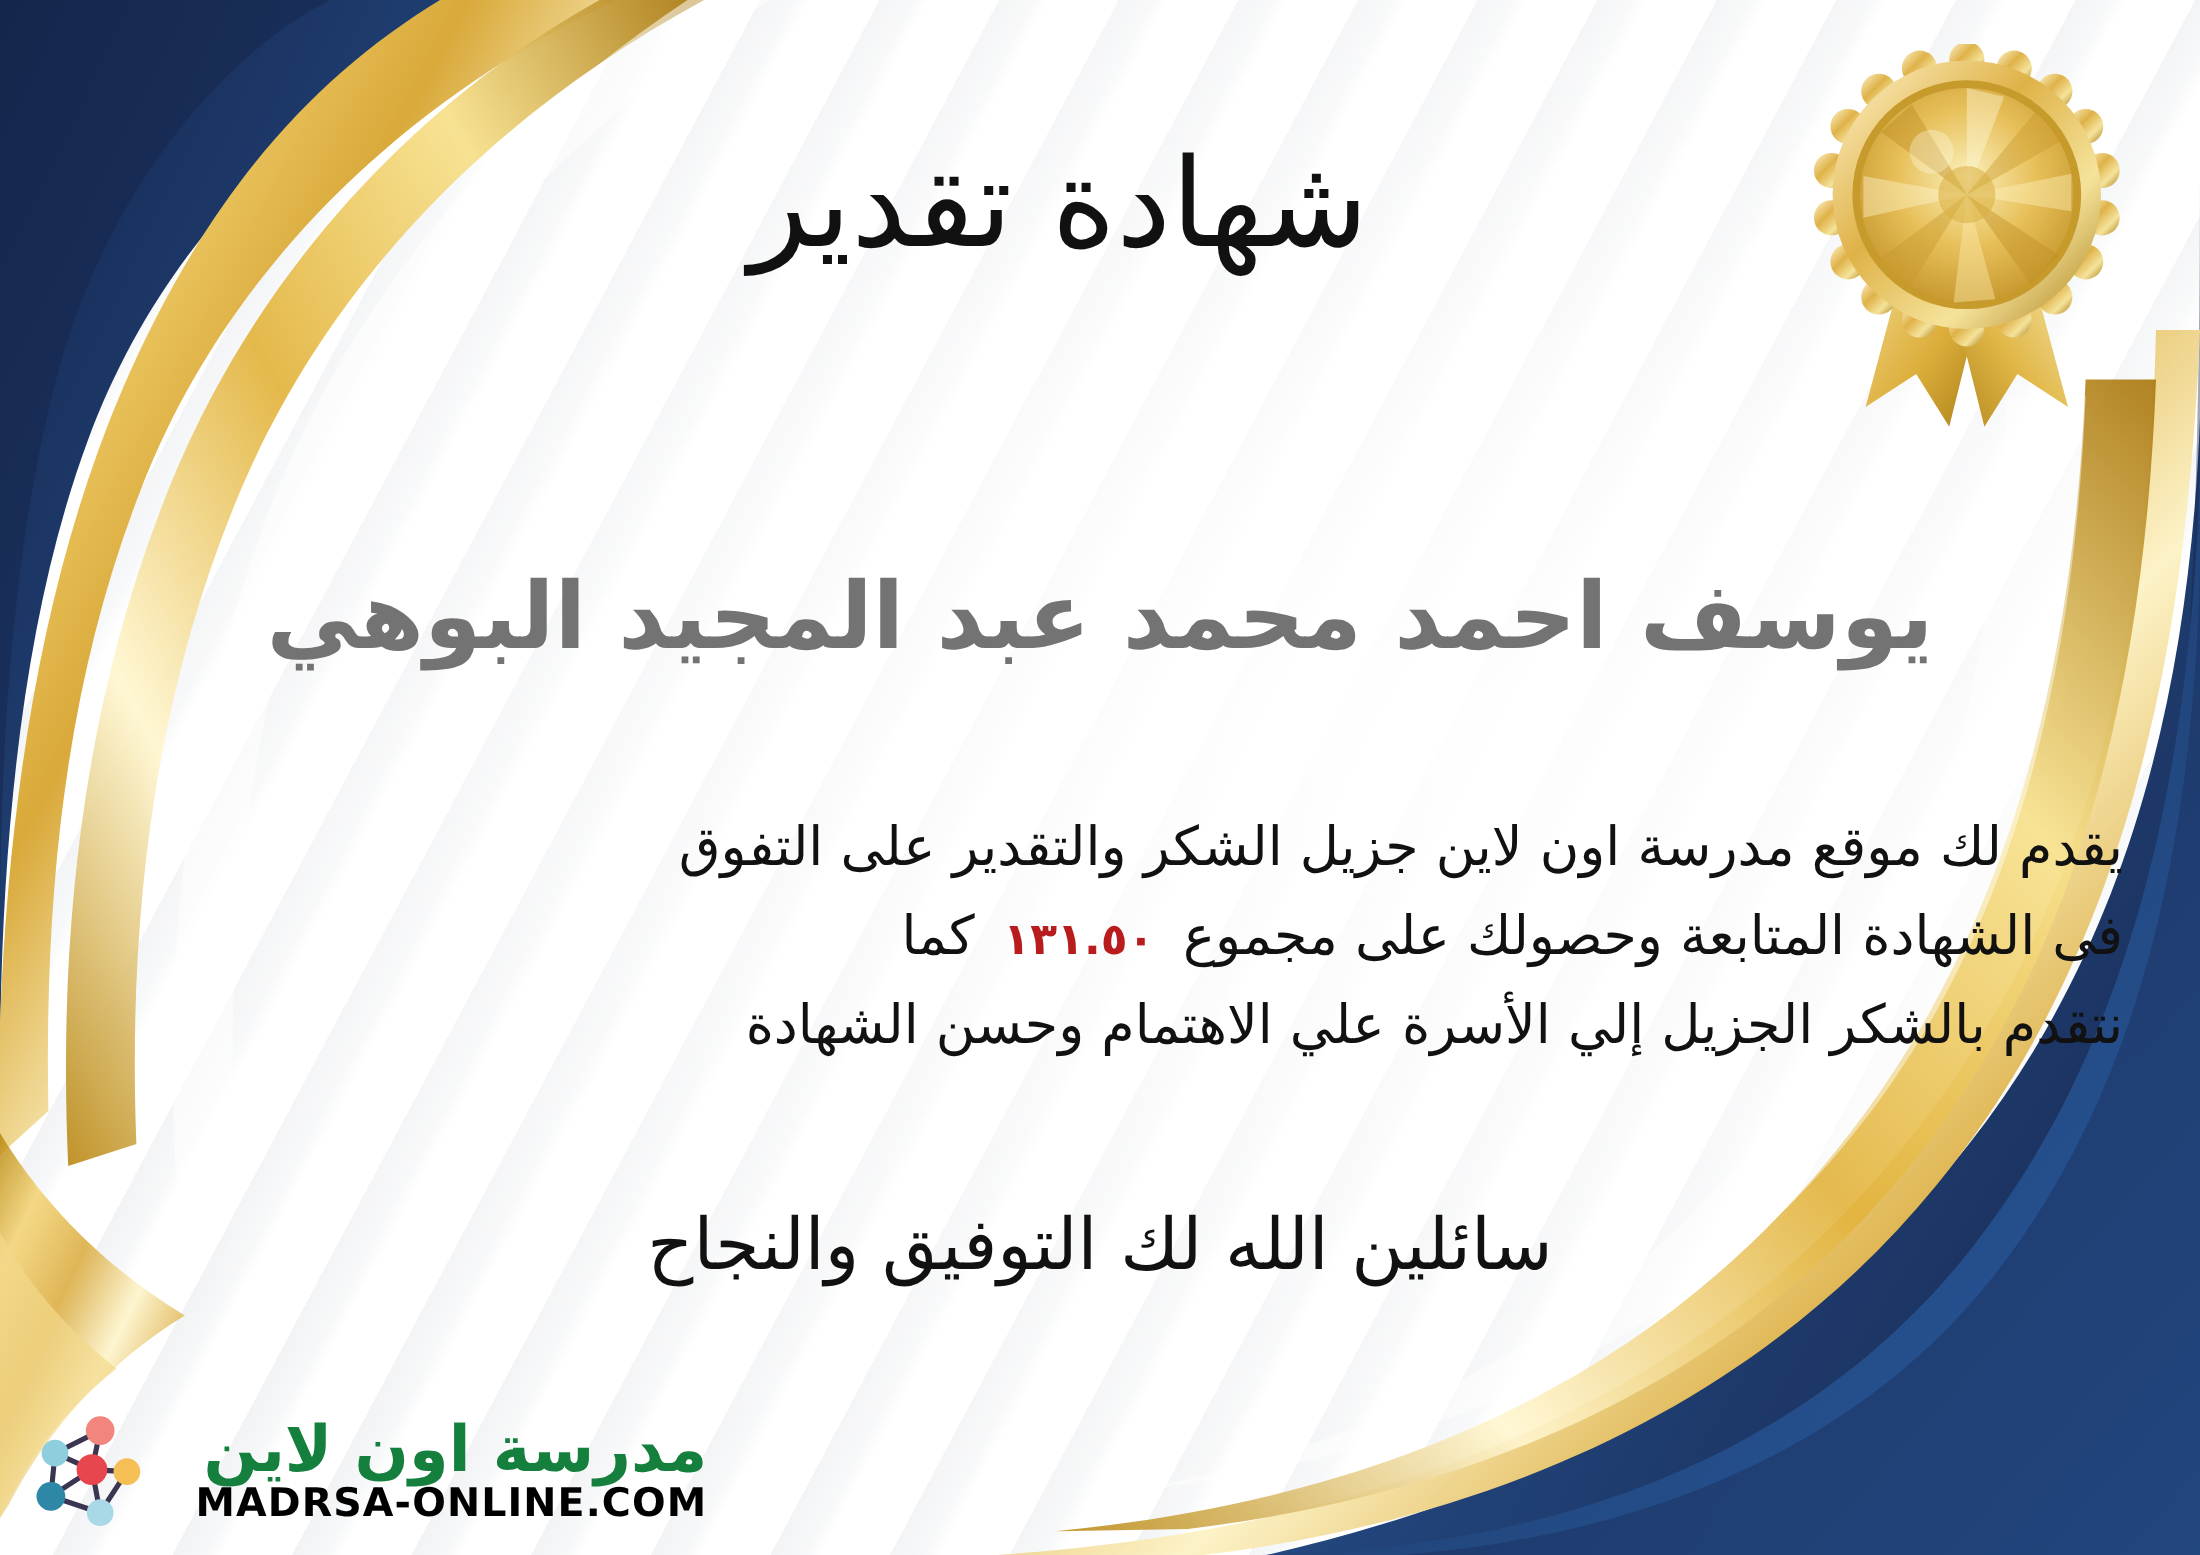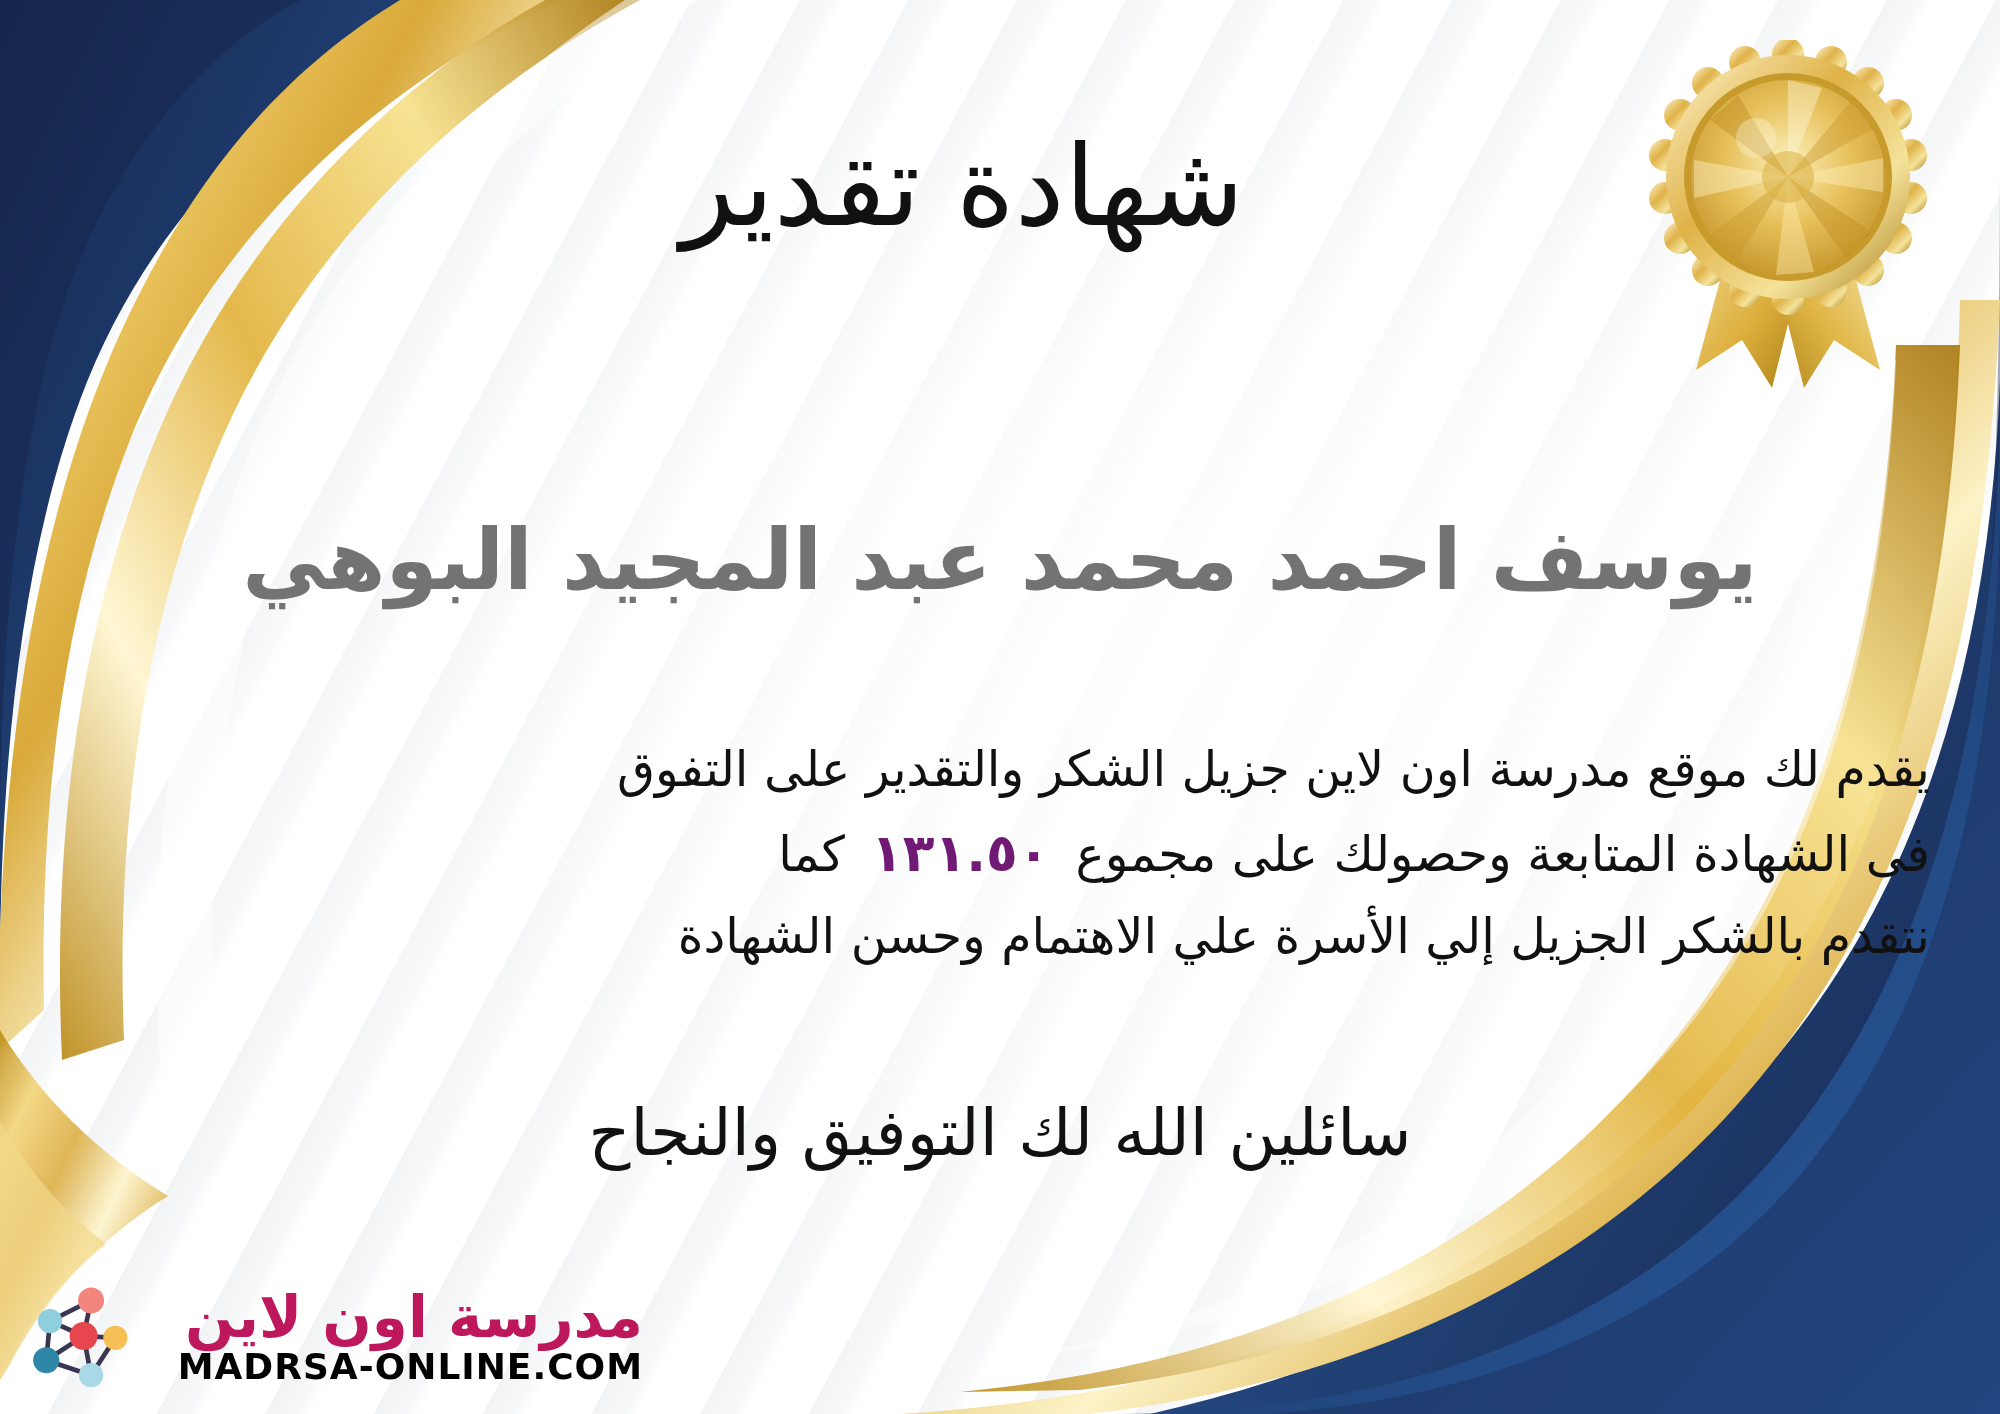--- a/index.html
+++ b/index.html
@@ -94,23 +94,23 @@
     font-size: 49px;
     line-height: 1.65;
     color: #111111;
     font-weight: 400;
   }
   .body-line {
     display: block;
     white-space: nowrap;
   }
   .grade-value {
-    color: #701a75;
+    color: #b91c1c;
     font-weight: 700;
-    font-size: 52px;
+    font-size: 40px;
     padding: 0 26px;
     letter-spacing: 2px;
   }
 
   .closing-line {
     position: absolute;
     top: 1095px;
     left: 0;
     right: 0;
     text-align: center;
@@ -141,21 +141,21 @@
     gap: 14px;
   }
   .brand-text {
     display: flex;
     flex-direction: column;
     align-items: flex-start;
   }
   .brand-ar {
     font-size: 58px;
     font-weight: 700;
-    color: #be185d;
+    color: #15803d;
     line-height: 1.05;
     direction: rtl;
     margin-left: 37px;
   }
   .brand-en {
     font-size: 36px;
     font-weight: 700;
     color: #000000;
     letter-spacing: 1px;
     line-height: 1.05;

